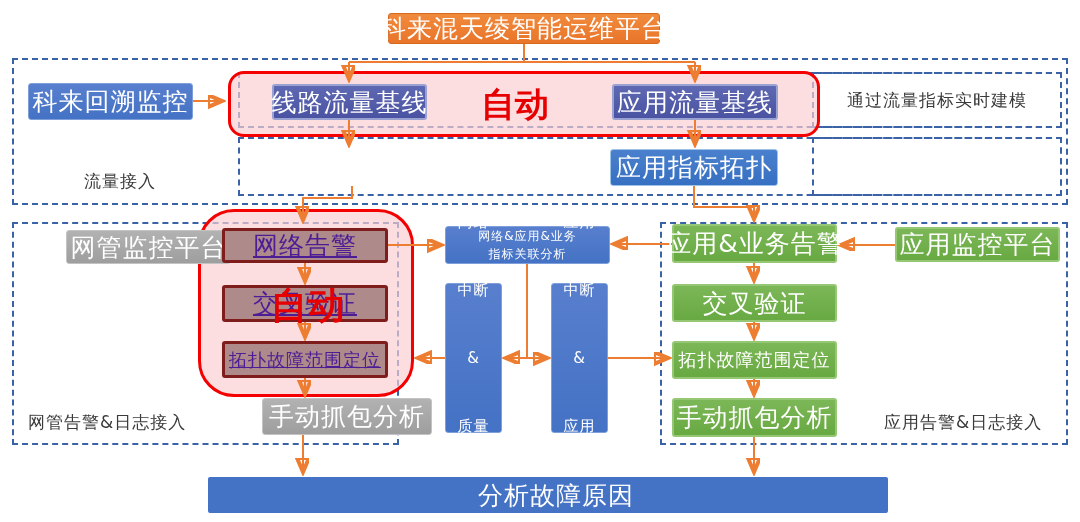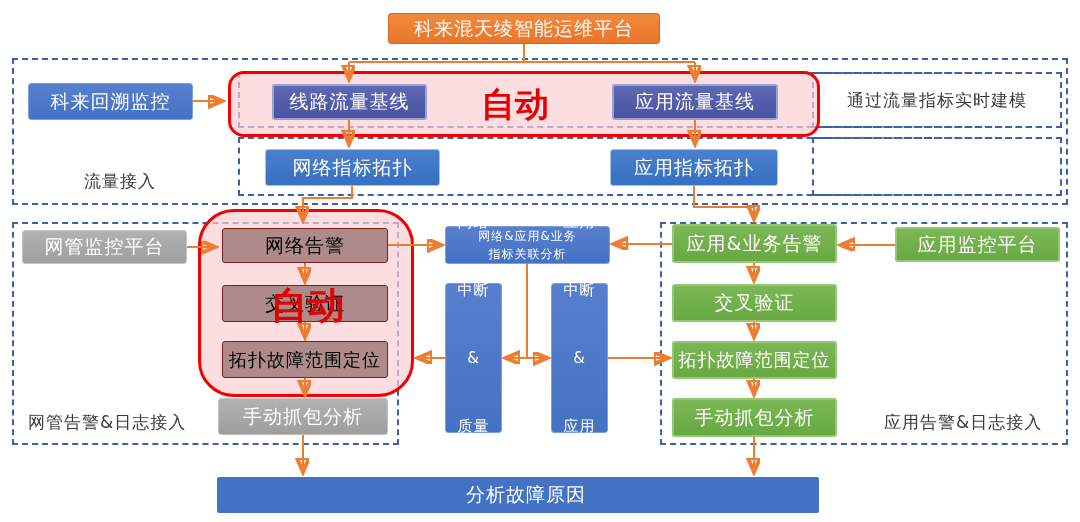--- a/index.html
+++ b/index.html
@@ -2,29 +2,29 @@
 <html><head>
 <meta charset="utf-8">
 <style>
   html,body{margin:0;padding:0;background:#ffffff;}
   .stage{
     position:relative;width:1080px;height:522px;background:#ffffff;overflow:hidden;
     font-family:"DejaVu Sans","Liberation Sans",sans-serif;
   }
   .box{
     position:absolute;display:flex;align-items:center;justify-content:center;
-    color:#ffffff;font-size:19px;letter-spacing:1px;border-radius:3px;z-index:4;
+    color:#ffffff;font-size:25px;letter-spacing:1px;border-radius:3px;z-index:4;
     text-align:center;box-sizing:border-box;white-space:nowrap;
   }
   .blue  {background:linear-gradient(#587fce,#4472c4);border:1px solid #7e9fd9;}
   .topo  {background:linear-gradient(#4a80cd,#3770c2);border:1px solid #9dc3e6;}
   .pblue {background:linear-gradient(#5f68b2,#4a53a2);border:2px solid #9aa2d2;}
   .green {background:linear-gradient(#7cb757,#68a942);border:2px solid #96c774;}
-  .gray  {background:linear-gradient(#b2b2b2,#9e9e9e);border:1px solid #c3c3c3;}
-  .mauve {background:#ae8a8a;border:1px solid #7f1d1d;color:#000000;}
+  .gray  {background:linear-gradient(#b2b2b2,#9e9e9e);border:1px solid #c3c3c3;margin-left:44px;}
+  .mauve {background:#ae8a8a;border:3px solid #7f1d1d;color:#4c1d95;text-decoration:underline;}
   .orange{background:linear-gradient(#f08a3c,#e9752a);border:1px solid #d6681e;}
   .flat  {background:#4472c4;border:none;}
   .dashedbox{position:absolute;border:2px dashed #3a62a7;z-index:1;box-sizing:border-box;}
   .pinkbox{position:absolute;border:3px solid #f40000;background:rgba(250,206,211,0.68);z-index:2;box-sizing:border-box;}
   .grouplabel{position:absolute;color:#3a3a3a;font-size:17px;z-index:4;letter-spacing:1px;white-space:nowrap;}
   .notelabel{position:absolute;display:flex;align-items:center;justify-content:center;color:#3a3a3a;font-size:17px;z-index:4;letter-spacing:1px;}
   .autotext{position:absolute;color:#e60000;font-weight:bold;z-index:5;
     font-family:"DejaVu Serif","Liberation Serif",serif;text-align:center;white-space:nowrap;}
   .vbox{flex-direction:column;font-size:15px;line-height:28px;letter-spacing:1px;gap:40px;}
   .twoline{flex-direction:column;font-size:12px;line-height:18px;letter-spacing:1px;}
@@ -79,21 +79,20 @@
     <path d="M754,322 V336" marker-end="url(#ah)"></path>
     <path d="M754,379 V393" marker-end="url(#ah)"></path>
     <path d="M754,437 V471" marker-end="url(#ah)"></path>
   </svg>
 
   <div class="box orange" style="left:388px;top:13px;width:272px;height:31px;">科来混天绫智能运维平台</div>
 
   <div class="box blue" style="left:28px;top:83px;width:165px;height:37px;">科来回溯监控</div>
   <div class="box pblue" style="left:272px;top:84px;width:155px;height:36px;">线路流量基线</div>
   <div class="box pblue" style="left:612px;top:84px;width:166px;height:36px;">应用流量基线</div>
-  <div class="box topo" style="left:265px;top:149px;width:175px;height:37px;">网络指标拓扑</div>
   <div class="box topo" style="left:610px;top:149px;width:168px;height:37px;">应用指标拓扑</div>
 
   <div class="notelabel" style="left:812px;top:72px;width:250px;height:56px;">通过流量指标实时建模</div>
   <div class="grouplabel" style="left:84px;top:170px;">流量接入</div>
 
   <div class="autotext" style="left:455px;top:82px;width:120px;font-size:34px;">自动</div>
 
   <div class="box gray" style="left:22px;top:230px;width:165px;height:34px;">网管监控平台</div>
   <div class="box mauve" style="left:222px;top:228px;width:166px;height:35px;">网络告警</div>
   <div class="box mauve" style="left:222px;top:285px;width:166px;height:37px;">交叉验证</div>
@@ -121,15 +120,15 @@
     <span>延迟</span>
   </div>
 
   <div class="box green" style="left:672px;top:224px;width:165px;height:39px;">应用&amp;业务告警</div>
   <div class="box green" style="left:895px;top:227px;width:165px;height:35px;">应用监控平台</div>
   <div class="box green" style="left:672px;top:284px;width:165px;height:38px;">交叉验证</div>
   <div class="box green" style="left:672px;top:341px;width:165px;height:38px;font-size:18px;">拓扑故障范围定位</div>
   <div class="box green" style="left:672px;top:398px;width:165px;height:39px;">手动抓包分析</div>
   <div class="grouplabel" style="left:884px;top:411px;">应用告警&amp;日志接入</div>
 
-  <div class="box flat" style="left:217px;top:477px;width:602px;height:36px;border-radius:2px;padding-left:16px;">分析故障原因</div>
+  <div class="box flat" style="left:208px;top:477px;width:680px;height:36px;border-radius:2px;padding-left:16px;">分析故障原因</div>
 
 </div>
 
 </body></html>

